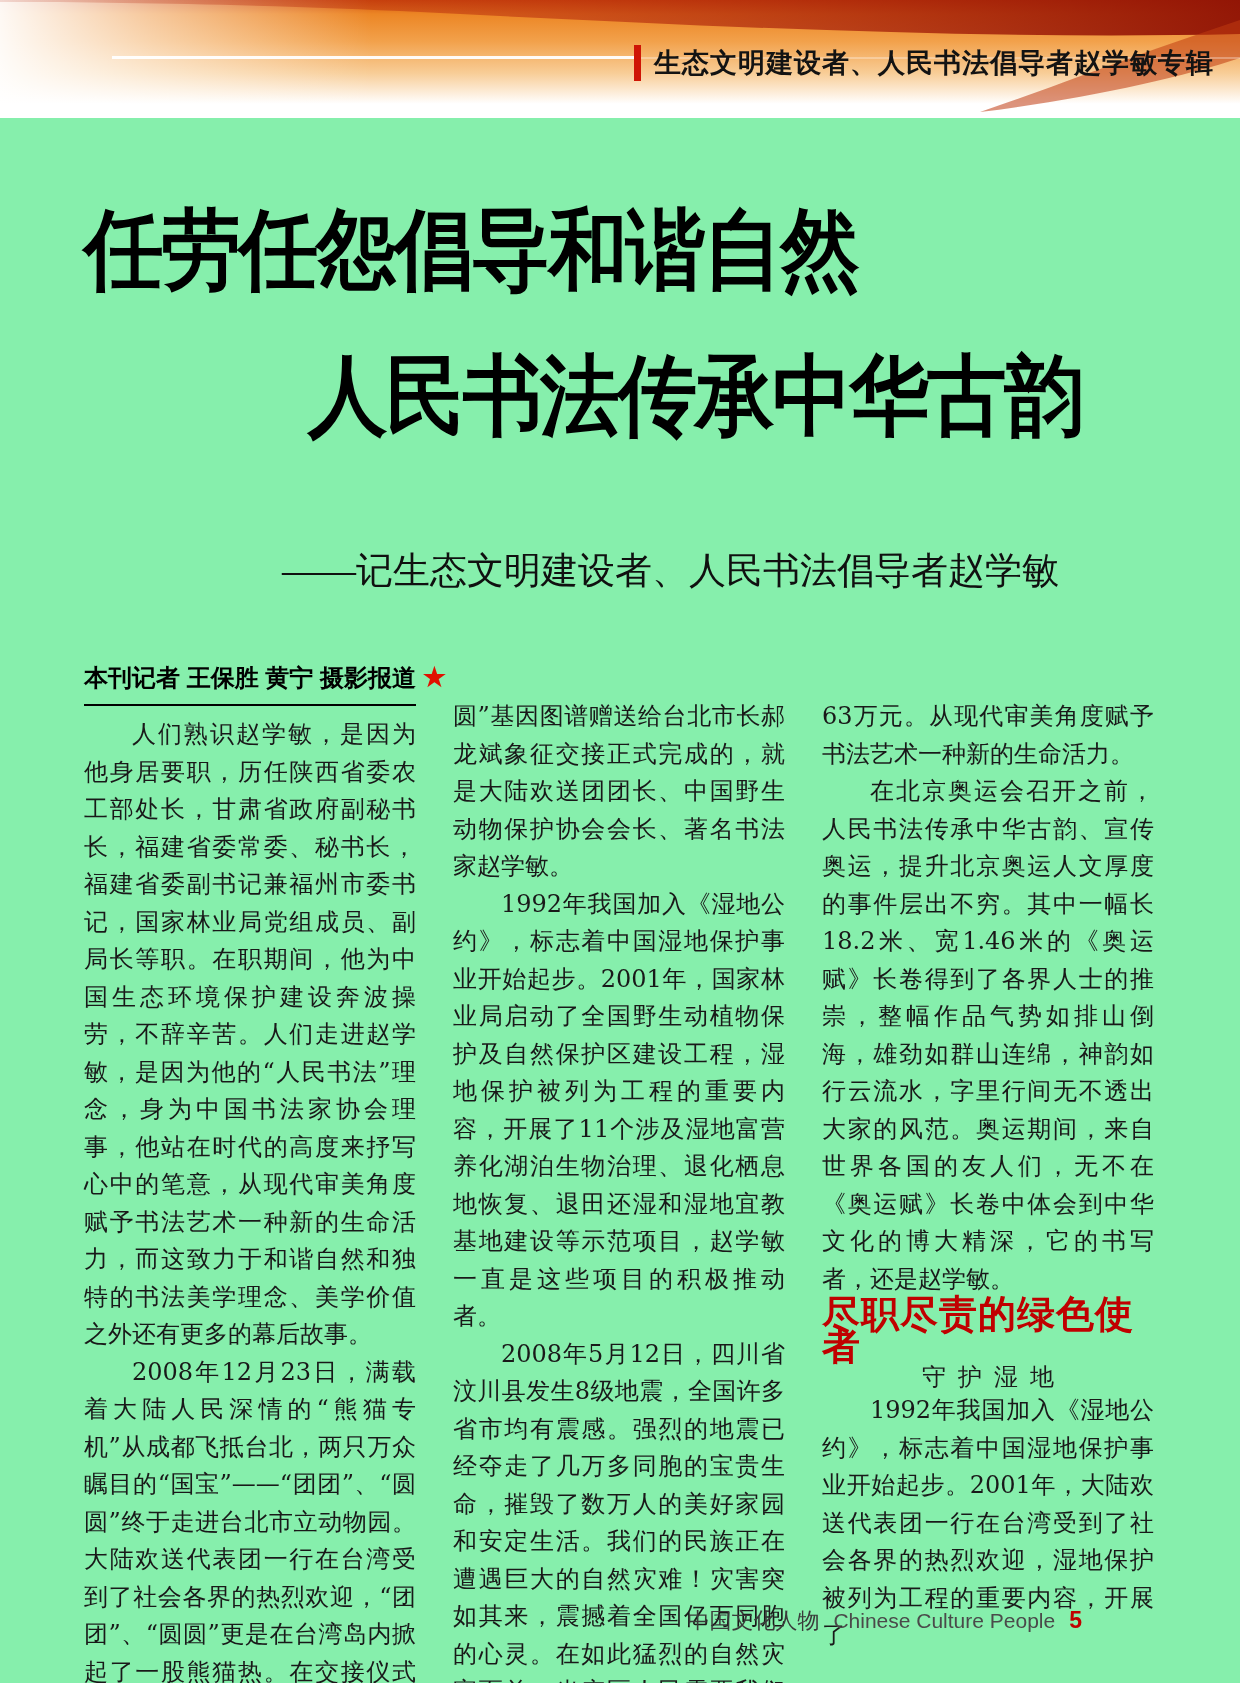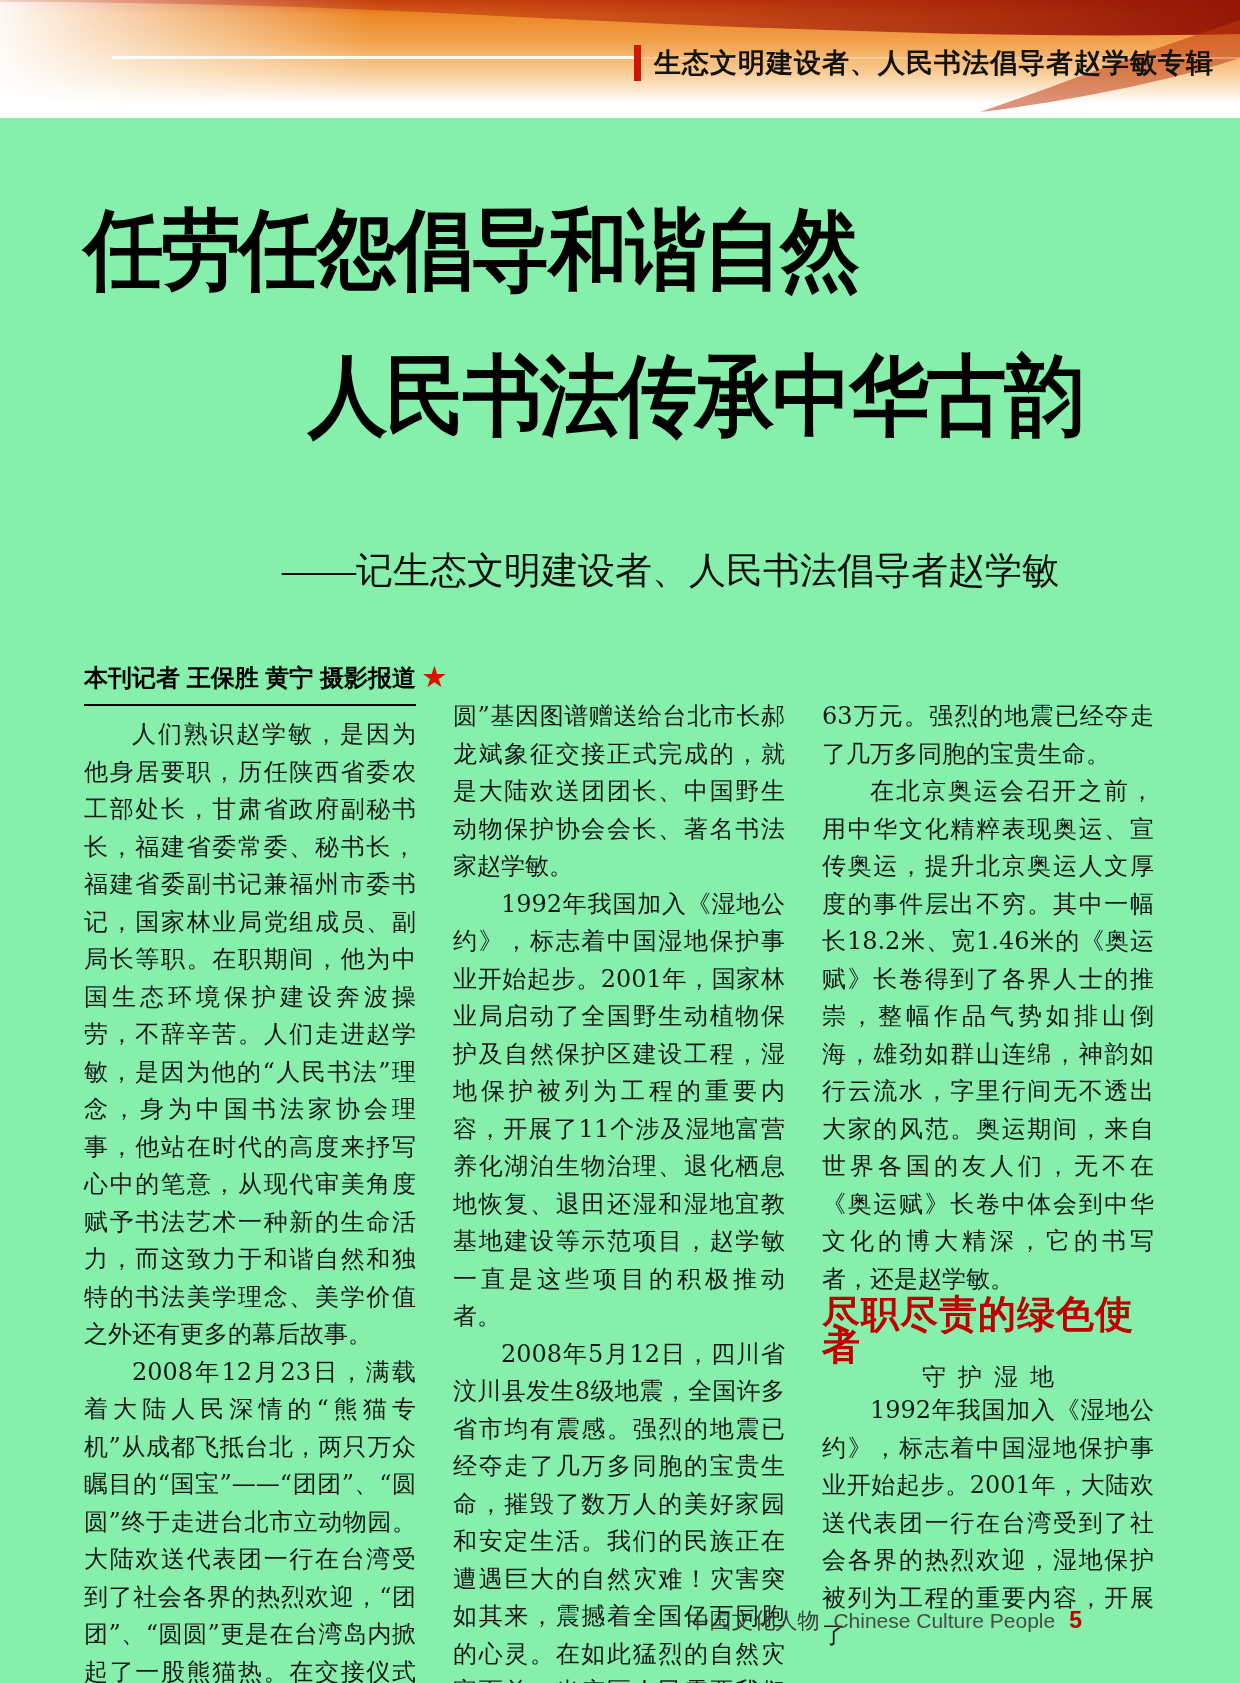--- a/index.html
+++ b/index.html
@@ -127,22 +127,22 @@
     <p class="indent">2008年12月23日，满载着大陆人民深情的“熊猫专机”从成都飞抵台北，两只万众瞩目的“国宝”——“团团”、“圆圆”终于走进台北市立动物园。大陆欢送代表团一行在台湾受到了社会各界的热烈欢迎，“团团”、“圆圆”更是在台湾岛内掀起了一股熊猫热。在交接仪式上，将“团团”、“圆</p>
   </div>
 
   <div class="col col-2">
     <p>圆”基因图谱赠送给台北市长郝龙斌象征交接正式完成的，就是大陆欢送团团长、中国野生动物保护协会会长、著名书法家赵学敏。</p>
     <p class="indent">1992年我国加入《湿地公约》，标志着中国湿地保护事业开始起步。2001年，国家林业局启动了全国野生动植物保护及自然保护区建设工程，湿地保护被列为工程的重要内容，开展了11个涉及湿地富营养化湖泊生物治理、退化栖息地恢复、退田还湿和湿地宜教基地建设等示范项目，赵学敏一直是这些项目的积极推动者。</p>
     <p class="indent">2008年5月12日，四川省汶川县发生8级地震，全国许多省市均有震感。强烈的地震已经夺走了几万多同胞的宝贵生命，摧毁了数万人的美好家园和安定生活。我们的民族正在遭遇巨大的自然灾难！灾害突如其来，震撼着全国亿万同胞的心灵。在如此猛烈的自然灾害面前，当灾区人民需要我们的救助,需要我们伸出温暖的双手时，赵学敏义卖书法作品共筹款</p>
   </div>
 
   <div class="col col-3">
-    <p>63万元。强烈的地震已经夺走了几万多同胞的宝贵生命。</p>
-    <p class="indent">在北京奥运会召开之前，用中华文化精粹表现奥运、宣传奥运，提升北京奥运人文厚度的事件层出不穷。其中一幅长18.2米、宽1.46米的《奥运赋》长卷得到了各界人士的推崇，整幅作品气势如排山倒海，雄劲如群山连绵，神韵如行云流水，字里行间无不透出大家的风范。奥运期间，来自世界各国的友人们，无不在《奥运赋》长卷中体会到中华文化的博大精深，它的书写者，还是赵学敏。</p>
+    <p>63万元。从现代审美角度赋予书法艺术一种新的生命活力。</p>
+    <p class="indent">在北京奥运会召开之前，人民书法传承中华古韵、宣传奥运，提升北京奥运人文厚度的事件层出不穷。其中一幅长18.2米、宽1.46米的《奥运赋》长卷得到了各界人士的推崇，整幅作品气势如排山倒海，雄劲如群山连绵，神韵如行云流水，字里行间无不透出大家的风范。奥运期间，来自世界各国的友人们，无不在《奥运赋》长卷中体会到中华文化的博大精深，它的书写者，还是赵学敏。</p>
     <p class="section-heading">尽职尽责的绿色使者</p>
     <p class="sub-heading">守护湿地</p>
     <p class="indent">1992年我国加入《湿地公约》，标志着中国湿地保护事业开始起步。2001年，大陆欢送代表团一行在台湾受到了社会各界的热烈欢迎，湿地保护被列为工程的重要内容，开展了</p>
   </div>
 
   <div class="footer">
     <span class="cn">中国文化人物</span>
     <span class="en">Chinese Culture People</span>
     <span class="num">5</span>
   </div>

